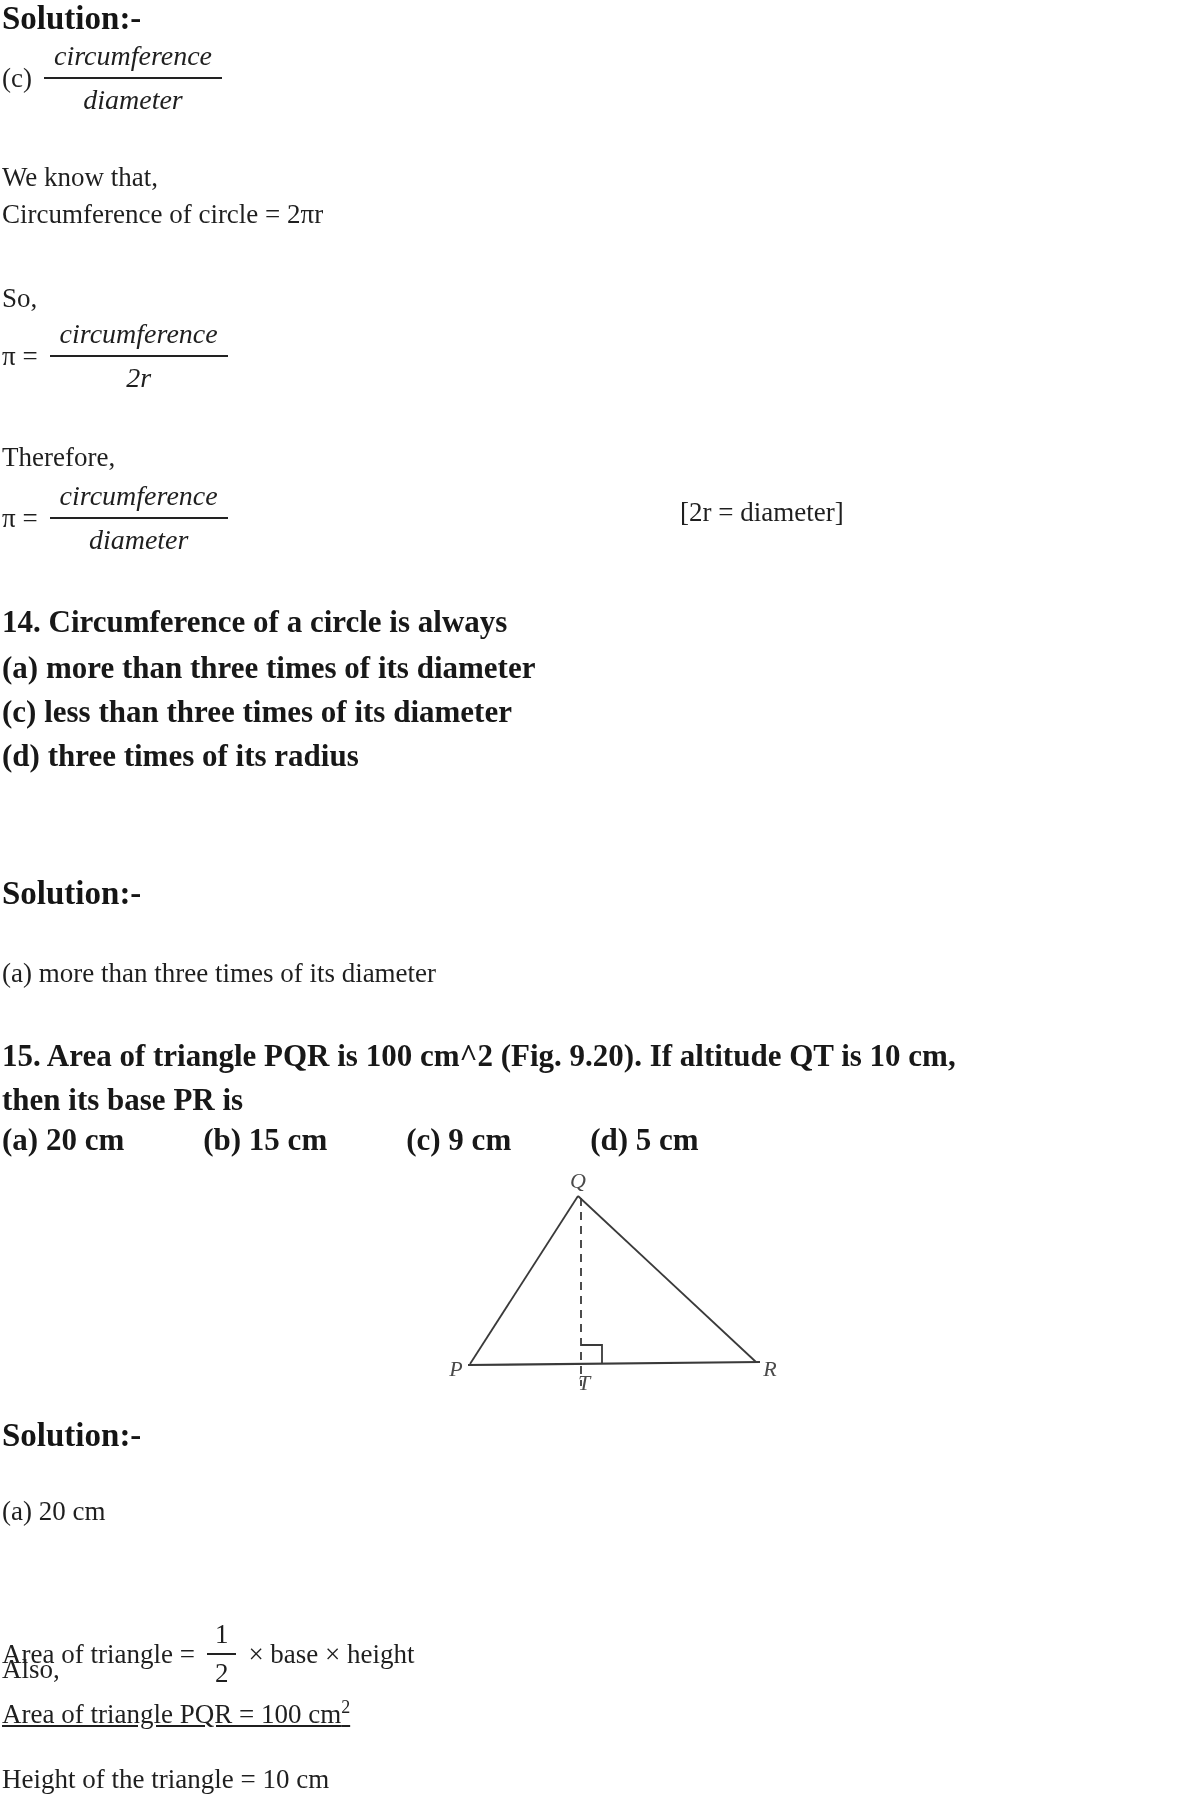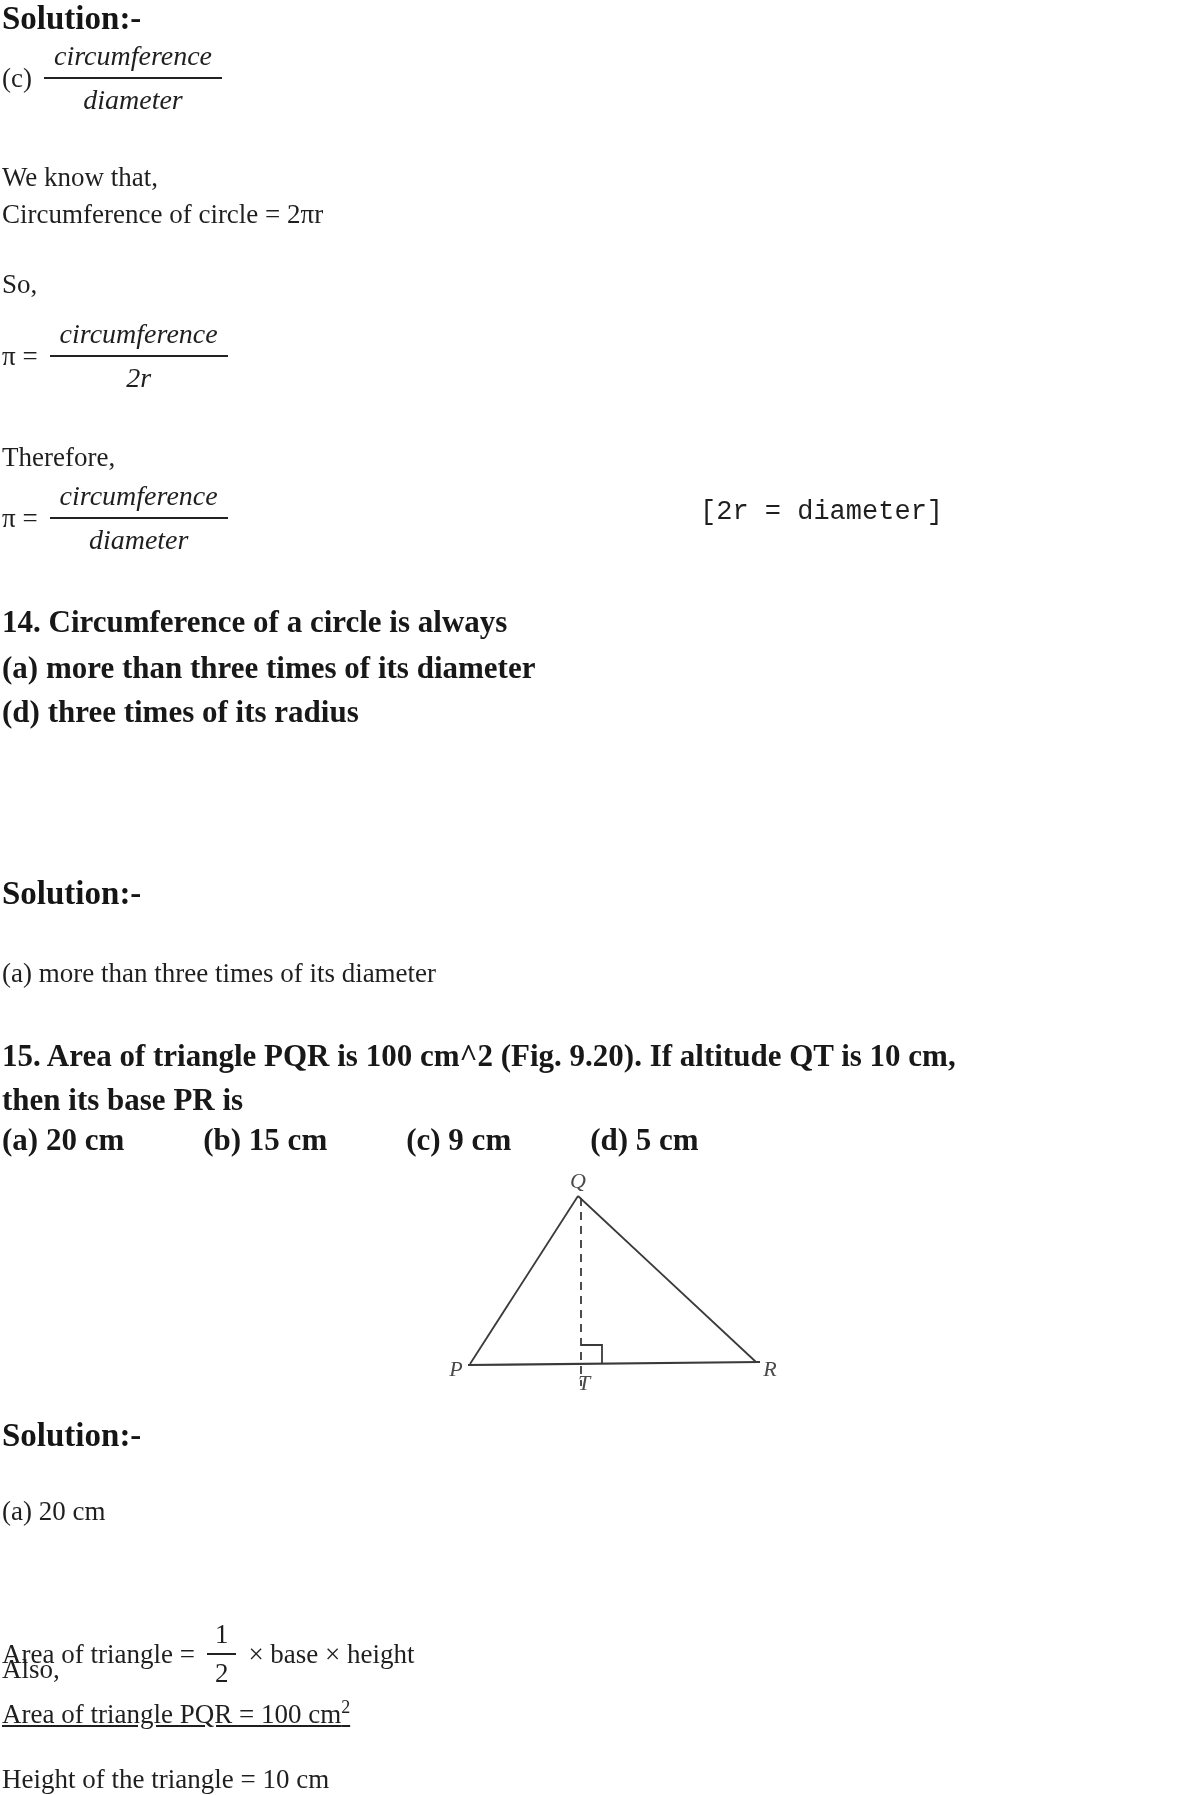--- a/index.html
+++ b/index.html
@@ -16,42 +16,42 @@
   .body-text { font-size:27px; line-height:34px; }
   .q-title { font-weight:bold; font-size:31px; line-height:44px; color:#181818; }
   .q-options div { font-weight:bold; font-size:31px; line-height:44px; color:#181818; }
   .formula-row { display:flex; align-items:center; gap:12px; font-size:27px; }
   .frac { display:inline-block; text-align:center; font-size:28px; font-style:italic; }
   .frac .num { display:block; padding:2px 10px 5px; border-bottom:2.5px solid #222; }
   .frac .den { display:block; padding:5px 10px 2px; }
   .frac.upright { font-style:normal; font-size:27px; }
   .frac.upright .num { padding:0 8px 3px; border-bottom:2px solid #222; }
   .frac.upright .den { padding:3px 8px 0; }
-  .note { position:absolute; left:700px; top:497px; font-size:27px;font-family:Liberation Mono, monospace; }
+  .note { position:absolute; left:680px; top:497px; font-size:27px; }
   .opt-inline { display:inline-block; font-weight:bold; font-size:31px; margin-right:75px; color:#181818; }
   sup { font-size:18px; }
   svg text { font-family:"Liberation Serif", serif; font-style:italic; font-size:22px; fill:#4a4a4a; }
 </style>
 </head>
 <body>
 
 <div class="abs heading" style="top:1px;">Solution:-</div>
 
 <div class="abs formula-row" style="top:38px;">
   <span class="body-text">(c)</span>
   <span class="frac">
     <span class="num">circumference</span>
     <span class="den">diameter</span>
   </span>
 </div>
 
 <div class="abs body-text" style="top:160px;">We know that,</div>
 <div class="abs body-text" style="top:197px;">Circumference of circle = 2πr</div>
 
-<div class="abs body-text" style="top:267px;">So,</div>
+<div class="abs body-text" style="top:281px;">So,</div>
 
 <div class="abs formula-row" style="top:316px;">
   <span>π =</span>
   <span class="frac">
     <span class="num">circumference</span>
     <span class="den">2r</span>
   </span>
 </div>
 
 <div class="abs body-text" style="top:440px;">Therefore,</div>
@@ -61,20 +61,21 @@
   <span class="frac">
     <span class="num">circumference</span>
     <span class="den">diameter</span>
   </span>
 </div>
 <div class="note">[2r = diameter]</div>
 
 <div class="abs q-title" style="top:600px;">14. Circumference of a circle is always</div>
 <div class="abs q-options" style="top:646px;">
   <div>(a) more than three times of its diameter</div>
+  <div>(c) less than three times of its diameter</div>
   <div>(d) three times of its radius</div>
 </div>
 
 <div class="abs heading" style="top:876px;">Solution:-</div>
 <div class="abs body-text" style="top:956px;">(a) more than three times of its diameter</div>
 
 <div class="abs q-title" style="top:1034px; line-height:44px;">15. Area of triangle PQR is 100 cm^2 (Fig. 9.20). If altitude QT is 10 cm,</div>
 <div class="abs q-title" style="top:1078px;">then its base PR is</div>
 
 <div class="abs" style="top:1122px;">

